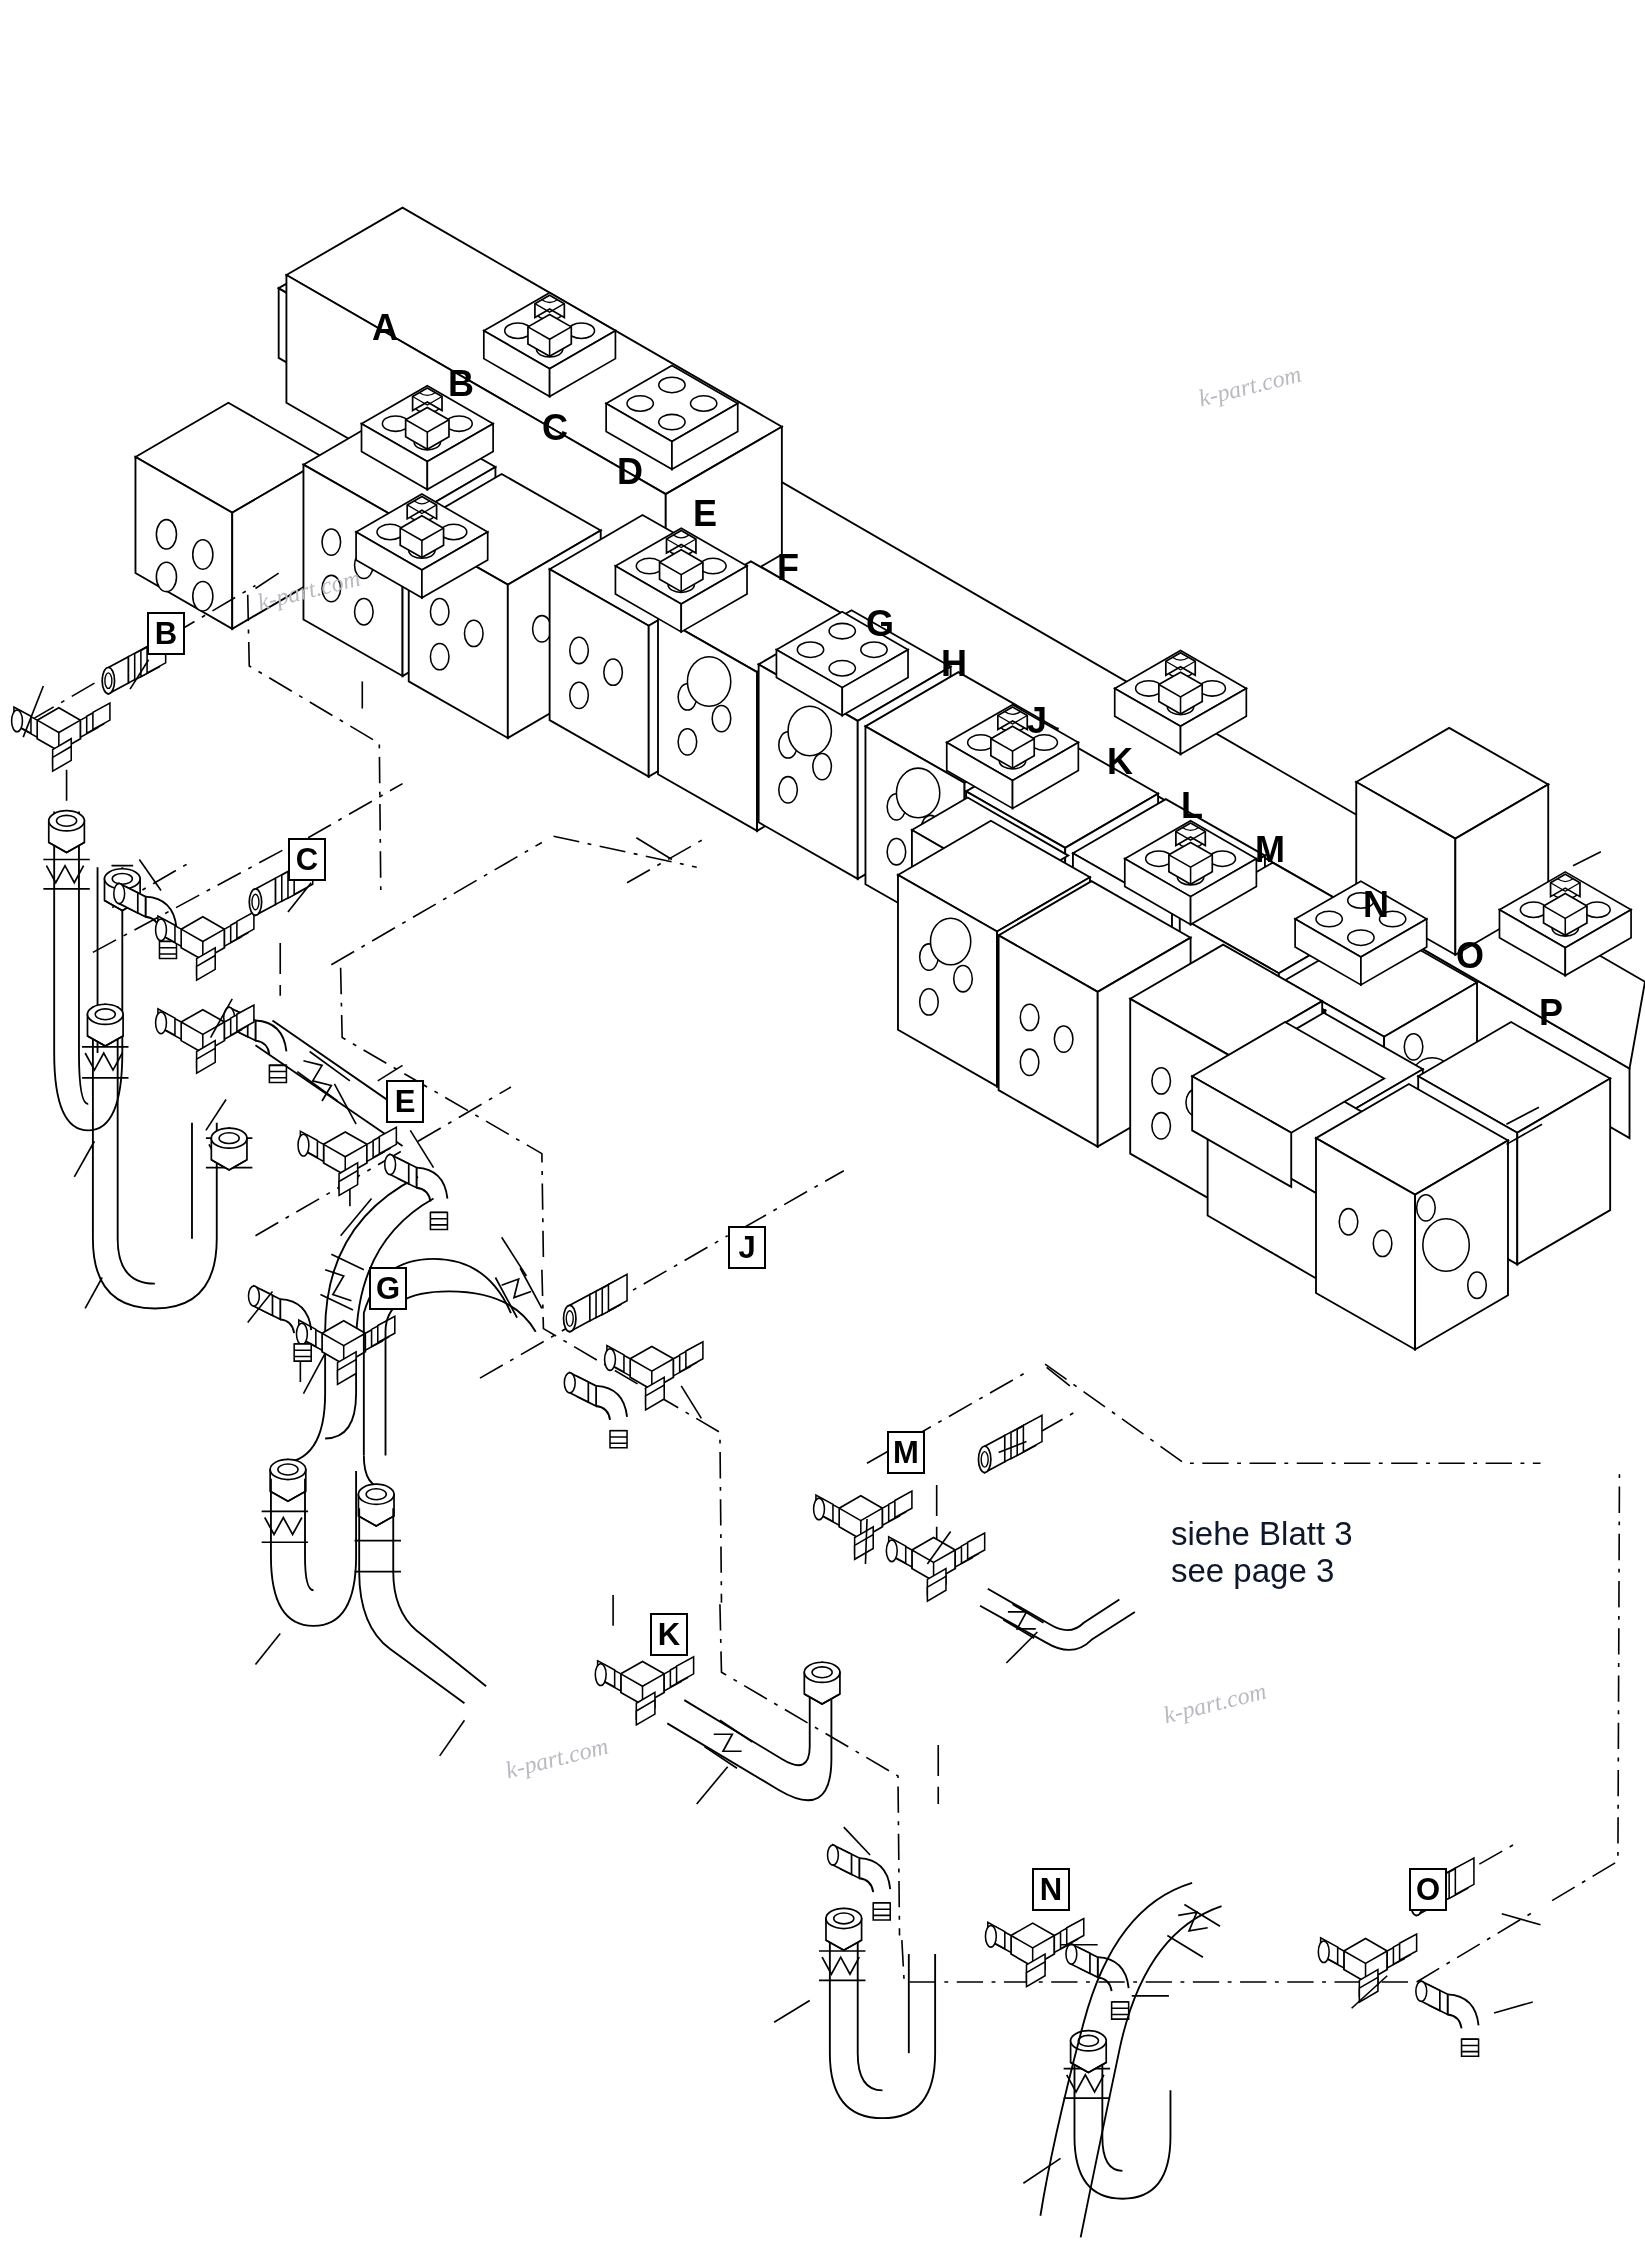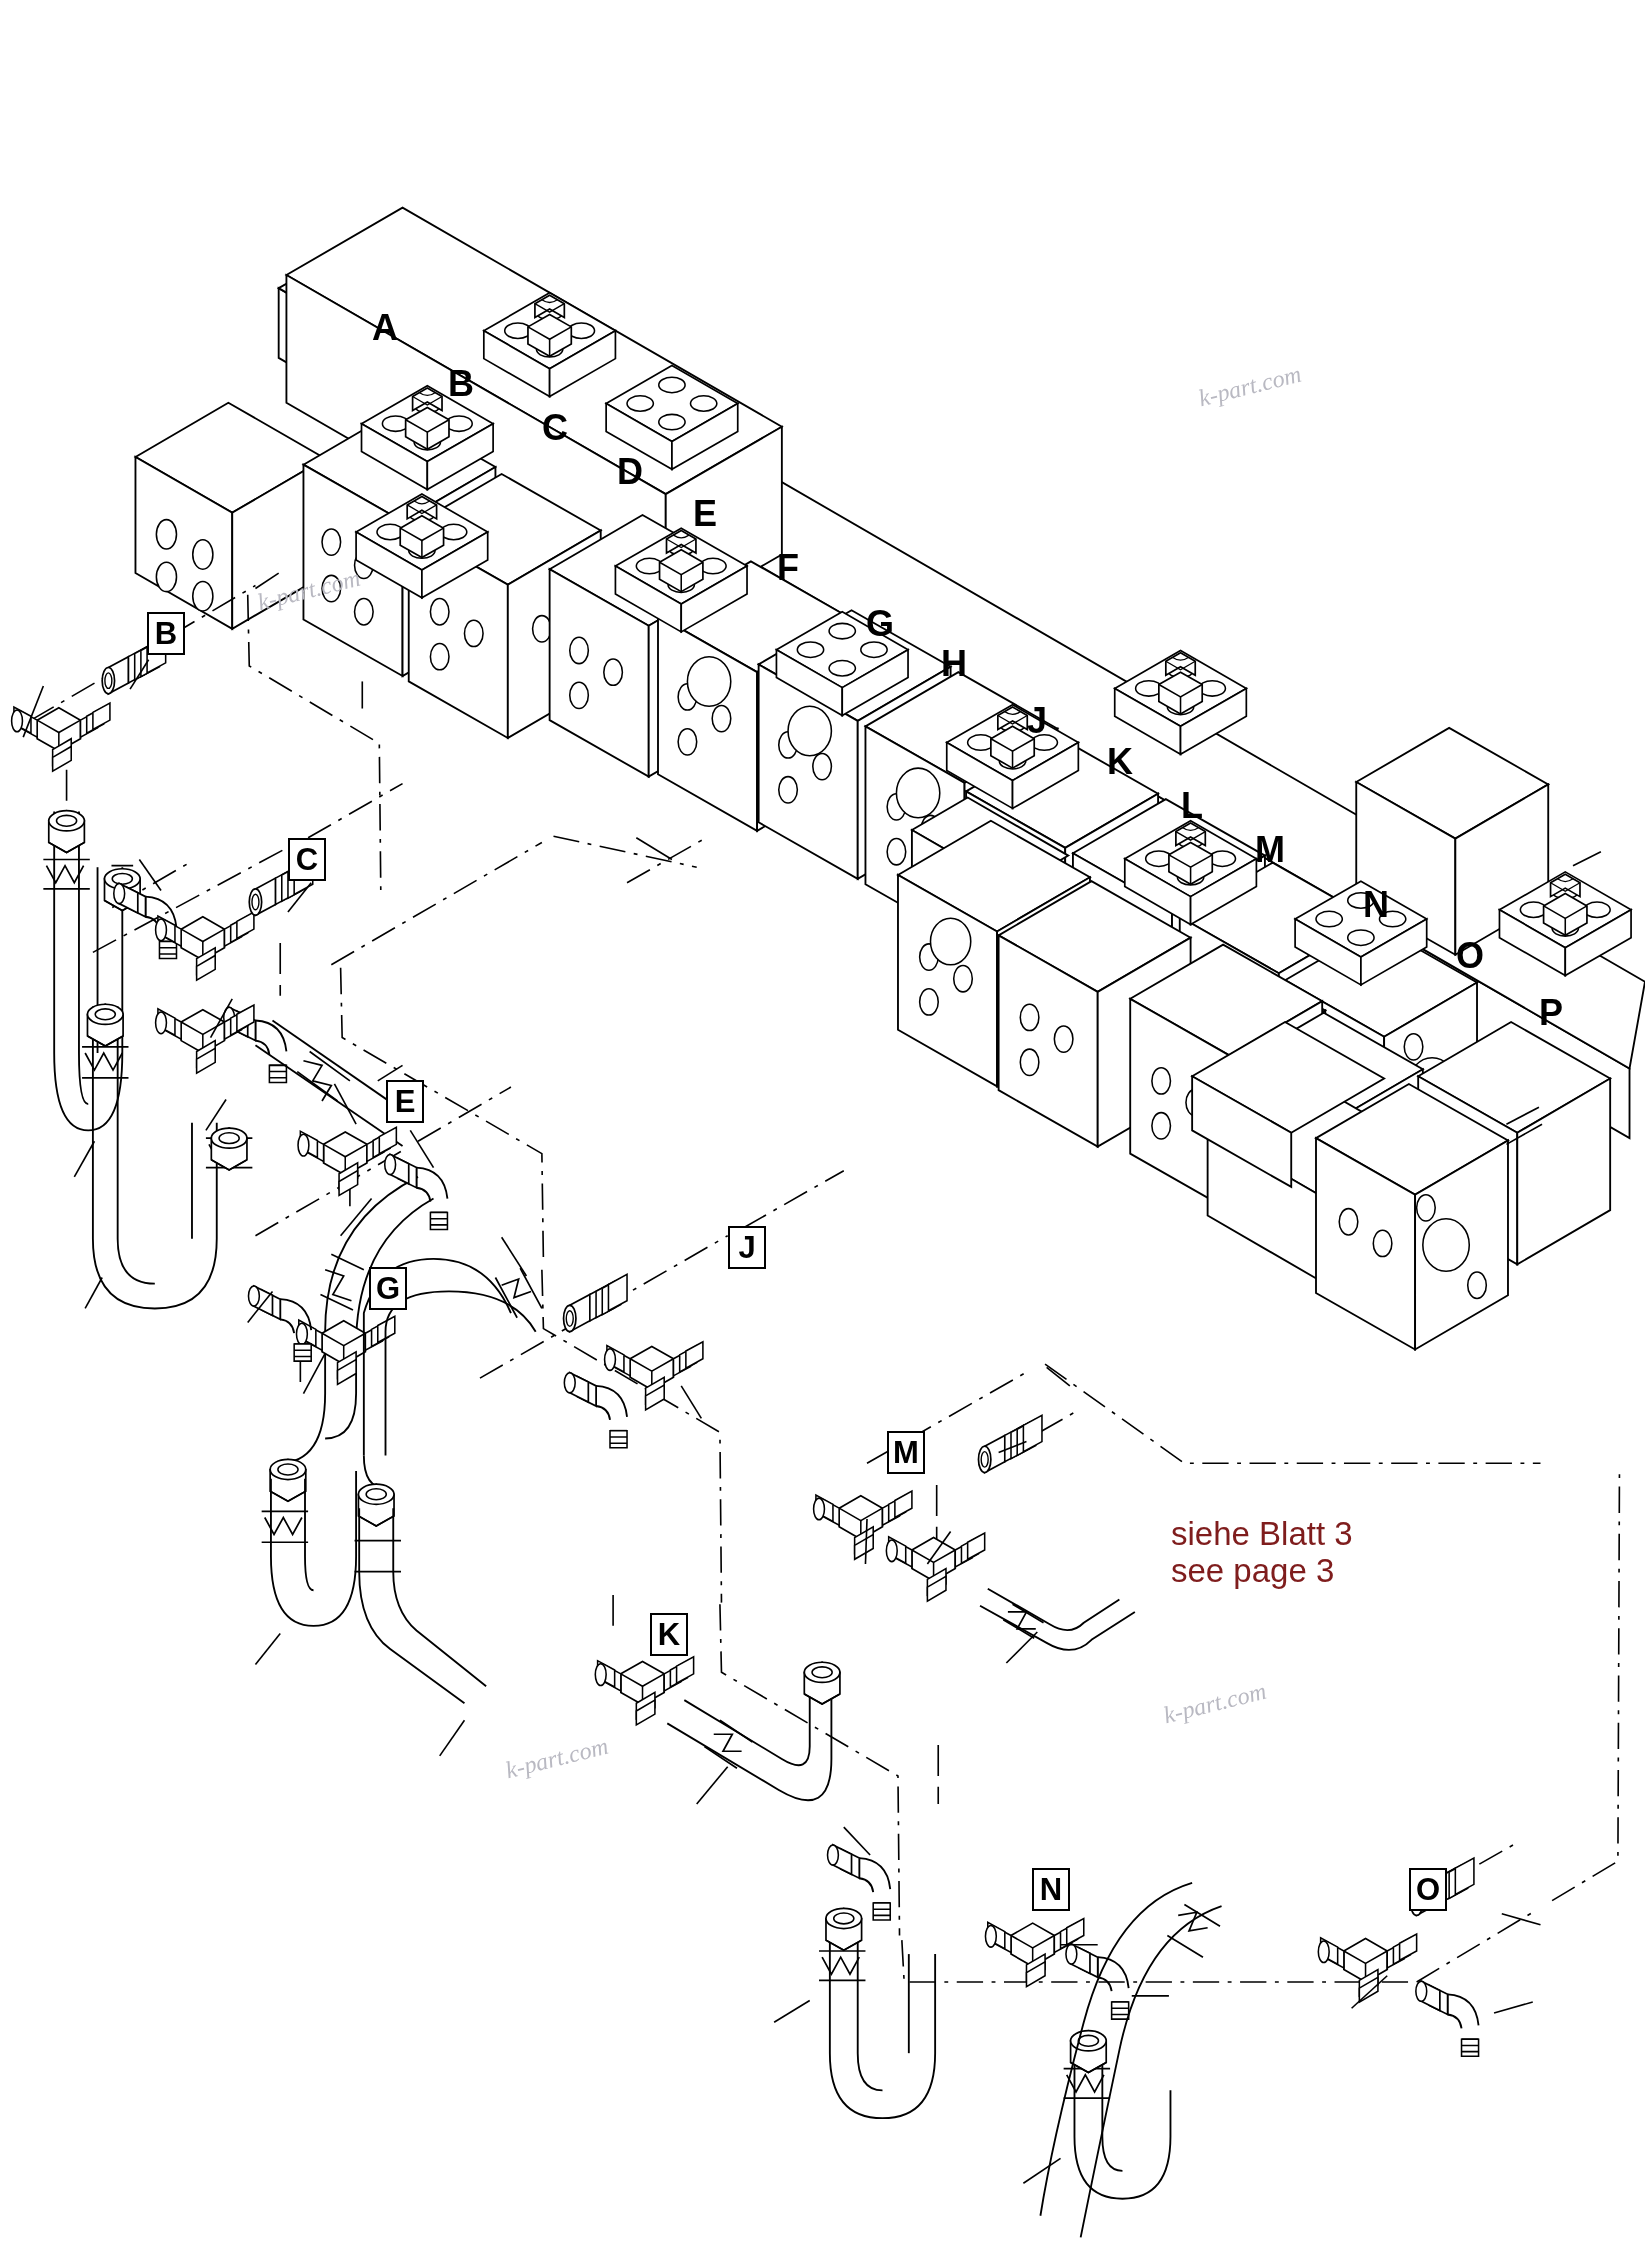--- a/index.html
+++ b/index.html
@@ -5,21 +5,21 @@
   html,body{margin:0;padding:0;background:#ffffff;}
   body{width:1645px;height:2250px;position:relative;overflow:hidden;
        font-family:"Liberation Sans","DejaVu Sans",sans-serif;}
   #sheet{position:absolute;left:0;top:0;width:1645px;height:2250px;}
   svg.layer{position:absolute;left:0;top:0;width:1645px;height:2250px;}
   .plainlbl{position:absolute;font-size:36px;font-weight:bold;color:#000;
             line-height:1;letter-spacing:0;}
   .boxlbl{position:absolute;border:2.3px solid #000;background:#fff;
           display:flex;align-items:center;justify-content:center;
           font-size:31px;font-weight:bold;color:#000;width:34px;height:39px;}
-  .note{position:absolute;font-size:33px;color:#7f1d1d;line-height:1.12;white-space:pre;}
+  .note{position:absolute;font-size:33px;color:#0f172a;line-height:1.12;white-space:pre;}
   .wm{position:absolute;color:#b9b9c2;font-style:italic;font-size:24px;
       font-family:"Liberation Serif","DejaVu Serif",serif;
       transform:rotate(-14deg);transform-origin:left top;white-space:nowrap;}
 </style>
 </head>
 <body>
 
 <div id="sheet">
 
   <svg class="layer" viewBox="0 0 2125 2906">

